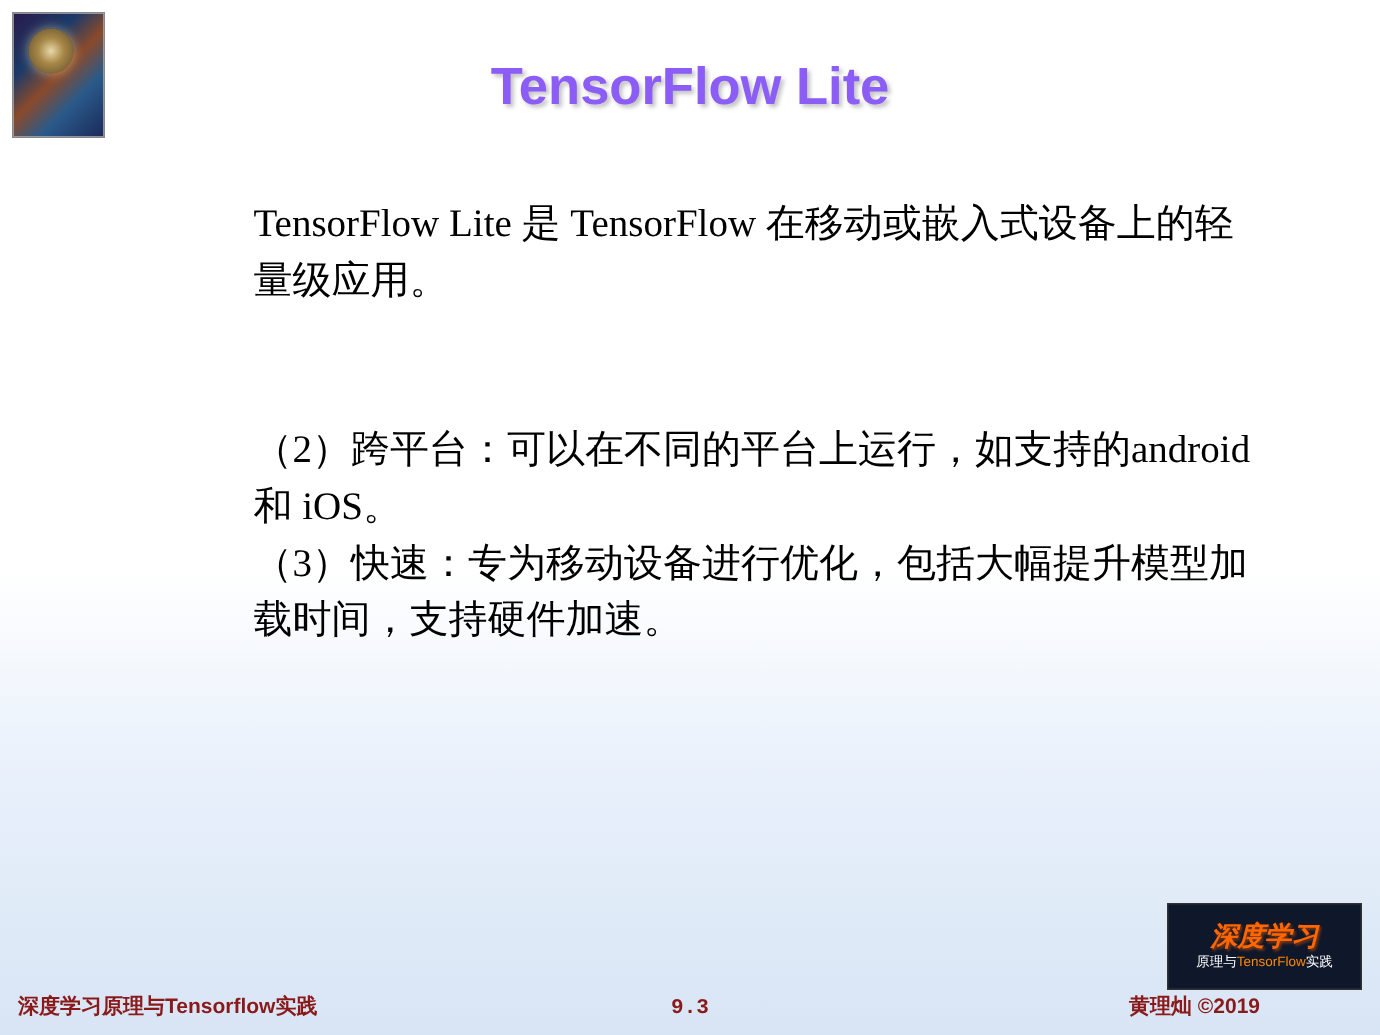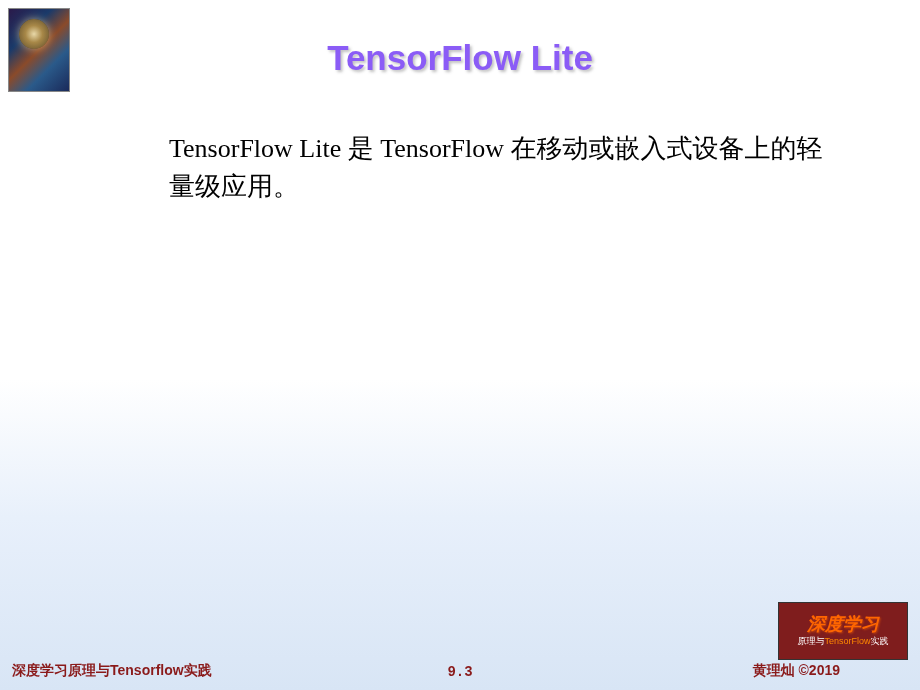--- a/index.html
+++ b/index.html
@@ -91,21 +91,21 @@
       font-weight: bold;
       color: #8a1a1a;
       font-family: "SimSun", Arial, sans-serif;
     }
     .book-cover {
       position: absolute;
       bottom: 30px;
       right: 12px;
       width: 130px;
       height: 58px;
-      background: #7f1d1d;
+      background: #0f172a;
       border: 1px solid #333;
       display: flex;
       flex-direction: column;
       justify-content: center;
       align-items: center;
       padding: 4px;
     }
     .book-title-main {
       color: #ff6600;
       font-size: 18px;
@@ -129,20 +129,22 @@
 <body>
 
 <div class="logo-top"></div>
 
 <h1 class="title">TensorFlow Lite</h1>
 
 <div class="content">
   <p>TensorFlow Lite 是 TensorFlow 在移动或嵌入式设备上的轻量级应用。</p>
   <div class="spacer"></div>
   <div class="spacer"></div>
+  <p>（2）跨平台：可以在不同的平台上运行，如支持的android和 iOS。</p>
+  <p>（3）快速：专为移动设备进行优化，包括大幅提升模型加载时间，支持硬件加速。</p>
 </div>
 
 <div class="footer-left">深度学习原理与Tensorflow实践</div>
 <div class="footer-center">9.3</div>
 <div class="footer-right">黄理灿 ©2019</div>
 
 <div class="book-cover">
   <div class="book-title-main">深度学习</div>
   <div class="book-title-sub">
     <span>原理与</span><span class="tf">TensorFlow</span><span>实践</span>

